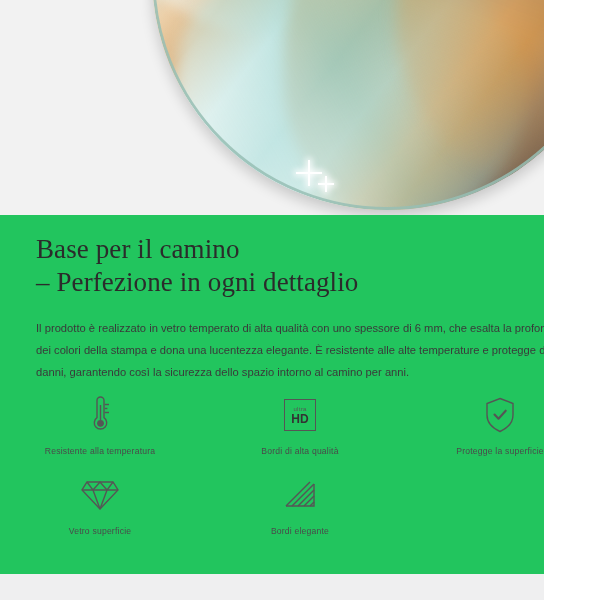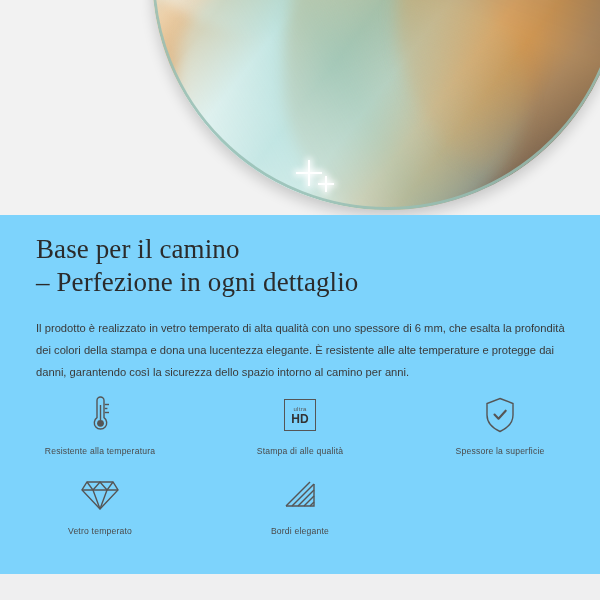--- a/index.html
+++ b/index.html
@@ -8,23 +8,23 @@
   }
   body {
     width: 600px;
     height: 600px;
     background: #ffffff;
     font-family: "Liberation Sans", sans-serif;
     overflow: hidden;
   }
   #page {
     position: relative;
-    width: 600px;
+    width: 544px;
     height: 600px;
-    background: #7dd3fc;
+    background: #22c55e;
     overflow: hidden;
   }
 
   
   .hero {
     position: absolute;
     left: 0;
     top: 0;
     width: 600px;
     height: 215px;
@@ -280,44 +280,44 @@
       <div class="feature-label">Resistente alla temperatura</div>
     </div>
 
     <div class="feature">
       <div class="feature-icon">
         <div class="ultrahd-box">
           <span class="u-small">ultra</span>
           <span class="u-big">HD</span>
         </div>
       </div>
-      <div class="feature-label">Stampa di alle qualità</div>
+      <div class="feature-label">Bordi di alta qualità</div>
     </div>
 
     <div class="feature">
       <div class="feature-icon">
         <svg width="36" height="40" viewBox="0 0 36 40" fill="none" stroke="#555" stroke-width="1.4">
           <path d="M18 3.5 L31 8.5 V20 C31 28 24.5 33.5 18 36.5 C11.5 33.5 5 28 5 20 V8.5 Z"></path>
           <path d="M12.5 19.5 l4 4.2 7.2 -8" stroke-width="2.1" stroke-linecap="round" stroke-linejoin="round"></path>
         </svg>
       </div>
-      <div class="feature-label">Spessore la superficie</div>
+      <div class="feature-label">Protegge la superficie</div>
     </div>
 
     <div class="feature">
       <div class="feature-icon">
         <svg width="40" height="34" viewBox="0 0 40 34" fill="none" stroke="#555" stroke-width="1.4">
           <path d="M7 4 H33 L38 12 L20 31 L2 12 Z"></path>
           <line x1="2" y1="12" x2="38" y2="12"></line>
           <path d="M7 4 L13 12 L20 31"></path>
           <path d="M33 4 L27 12 L20 31"></path>
           <path d="M13 12 L20 4 L27 12"></path>
         </svg>
       </div>
-      <div class="feature-label">Vetro temperato</div>
+      <div class="feature-label">Vetro superficie</div>
     </div>
 
     <div class="feature">
       <div class="feature-icon">
         <svg width="36" height="32" viewBox="0 0 36 32" fill="none" stroke="#555" stroke-width="1.4">
           <path d="M4 27 L28 3"></path>
           <path d="M10 27 L32 5"></path>
           <path d="M16 27 L32 11"></path>
           <path d="M22 27 L32 17"></path>
           <path d="M28 27 L32 23"></path>

